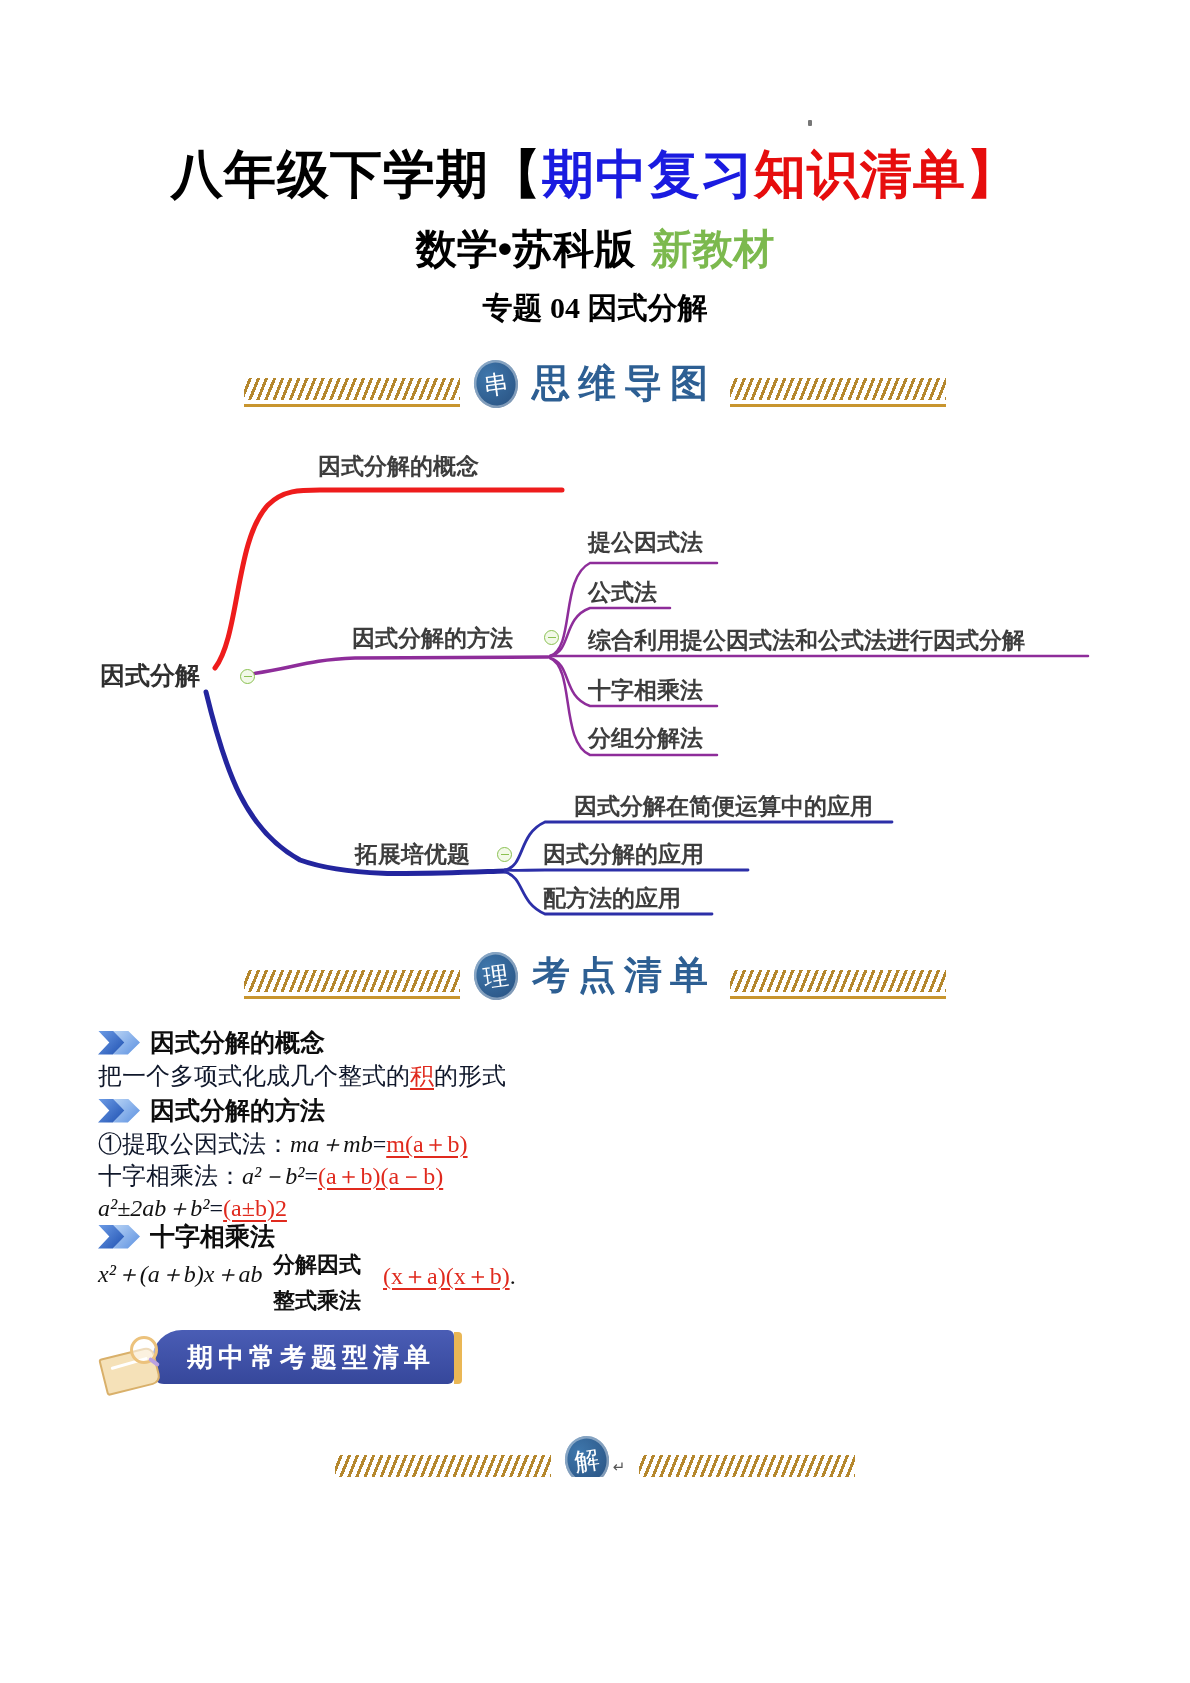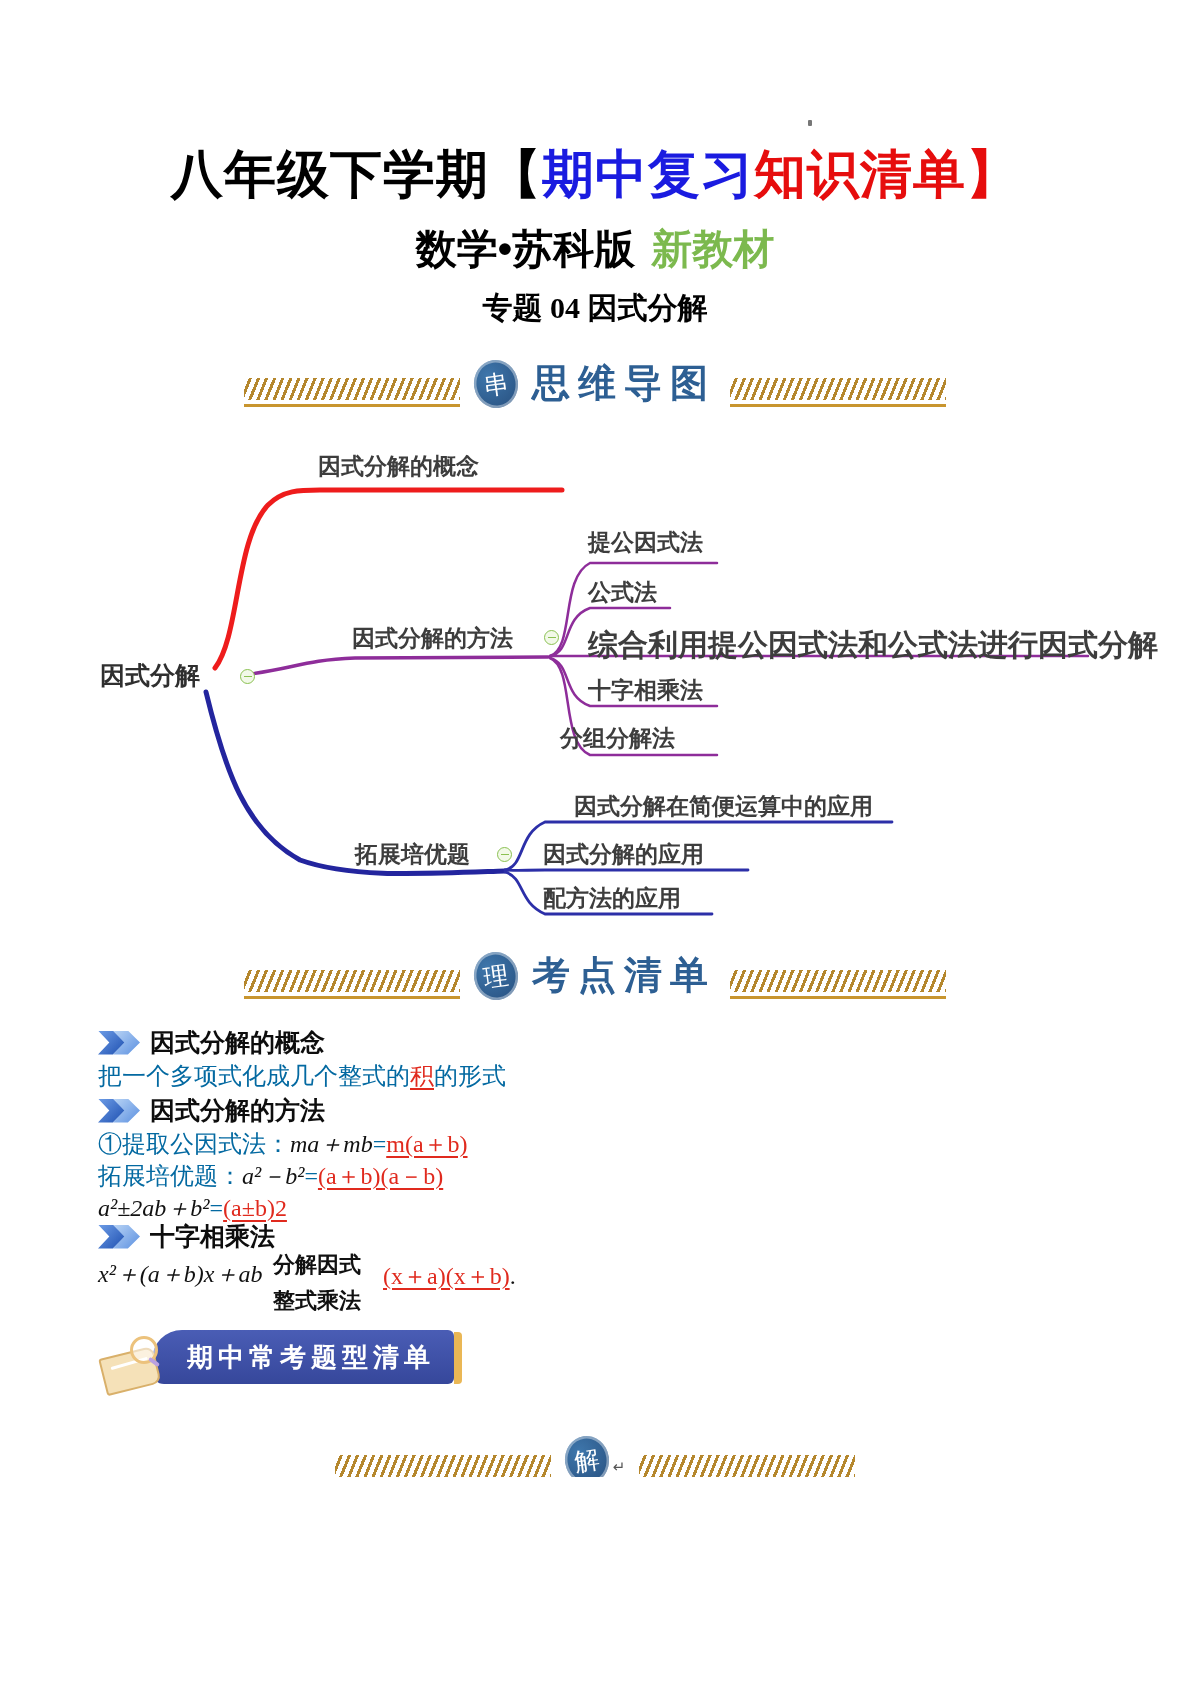--- a/index.html
+++ b/index.html
@@ -38,43 +38,43 @@
   .mindmap{position:absolute;top:420px;left:0;width:1190px;height:520px;}
   .mindmap svg{position:absolute;top:0;left:0;}
   .mm{position:absolute;font-weight:bold;color:#3d3d3d;white-space:nowrap;
       font-family:"Liberation Sans",sans-serif;line-height:1.25;}
   .mm-root{left:100px;top:240px;font-size:25px;color:#2f2f2f;}
   .mm-concept{left:318px;top:32px;font-size:23px;}
   .mm-method{left:352px;top:204px;font-size:23px;}
   .mm-extend{left:355px;top:420px;font-size:23px;}
   .mm-mc0{left:588px;top:108px;font-size:23px;}
   .mm-mc1{left:588px;top:158px;font-size:23px;}
-  .mm-mc2{left:588px;top:206px;font-size:30px;}
+  .mm-mc2{left:588px;top:206px;font-size:23px;}
   .mm-mc3{left:588px;top:256px;font-size:23px;}
-  .mm-mc4{left:560px;top:304px;font-size:23px;}
+  .mm-mc4{left:588px;top:304px;font-size:23px;}
   .mm-ec0{left:543px;top:372px;font-size:23px;margin-left:31px;}
   .mm-ec1{left:543px;top:420px;font-size:23px;}
   .mm-ec2{left:543px;top:464px;font-size:23px;}
   .minus{position:absolute;width:15px;height:15px;border:1.6px solid #8bc152;
          border-radius:50%;background:#f2f9e8;box-sizing:border-box;}
   .minus::after{content:"";position:absolute;left:2.5px;right:2.5px;top:50%;height:1.6px;
                 margin-top:-0.8px;background:#8bc152;}
   .minus-root{left:240px;top:249px;}
   .minus-method{left:544px;top:210px;}
   .minus-extend{left:497px;top:427px;}
 
   
   .sec-h{position:absolute;left:98px;display:flex;align-items:center;gap:10px;
          font-weight:bold;font-size:25px;color:#0d0d0d;white-space:nowrap;}
   .chevrons{display:flex;align-items:center;}
   .chev{width:27px;height:24px;clip-path:polygon(0 0,55% 0,100% 50%,55% 100%,0 100%,42% 50%);}
   .chev-a{background:linear-gradient(135deg,#6d9ce6,#1d4fb0);}
   .chev-b{background:linear-gradient(135deg,#b9d4f5,#5a8fe0);margin-left:-12px;}
   .body-row{position:absolute;left:98px;display:flex;align-items:baseline;white-space:nowrap;}
-  .serif{font-family:"Liberation Serif",serif;font-size:24px;color:#0369a1;}
+  .serif{font-family:"Liberation Serif",serif;font-size:24px;color:#0f172a;}
   .math{font-family:"Liberation Serif",serif;font-style:italic;font-size:24px;color:#111;}
   .red-u{font-family:"Liberation Serif",serif;font-size:24px;color:#e02a1e;
          text-decoration:underline;text-underline-offset:4px;text-decoration-thickness:1.5px;}
   .p1{top:1060px;}
   .m1{top:1128px;}
   .m2{top:1160px;}
   .m3{top:1192px;}
   .cross-math{position:absolute;left:98px;top:1258px;}
   .cross-lbl{position:absolute;font-weight:bold;font-size:22px;color:#111;white-space:nowrap;}
   .cross-top{left:273px;top:1250px;}
@@ -190,21 +190,21 @@
   </div>
 
   <div class="body-row m1">
     <span class="serif">①提取公因式法：</span>
       <span class="math">ma＋mb</span>
       <span class="serif">=</span>
       <span class="red-u">m(a＋b)</span>
   </div>
 
   <div class="body-row m2">
-    <span class="serif">拓展培优题：</span>
+    <span class="serif">十字相乘法：</span>
       <span class="math">a²－b²</span>
       <span class="serif">=</span>
       <span class="red-u">(a＋b)(a－b)</span>
   </div>
 
   <div class="body-row m3">
     <span class="math">a²±2ab＋b²</span>
       <span class="serif">=</span>
       <span class="red-u">(a±b)2</span>
   </div>

